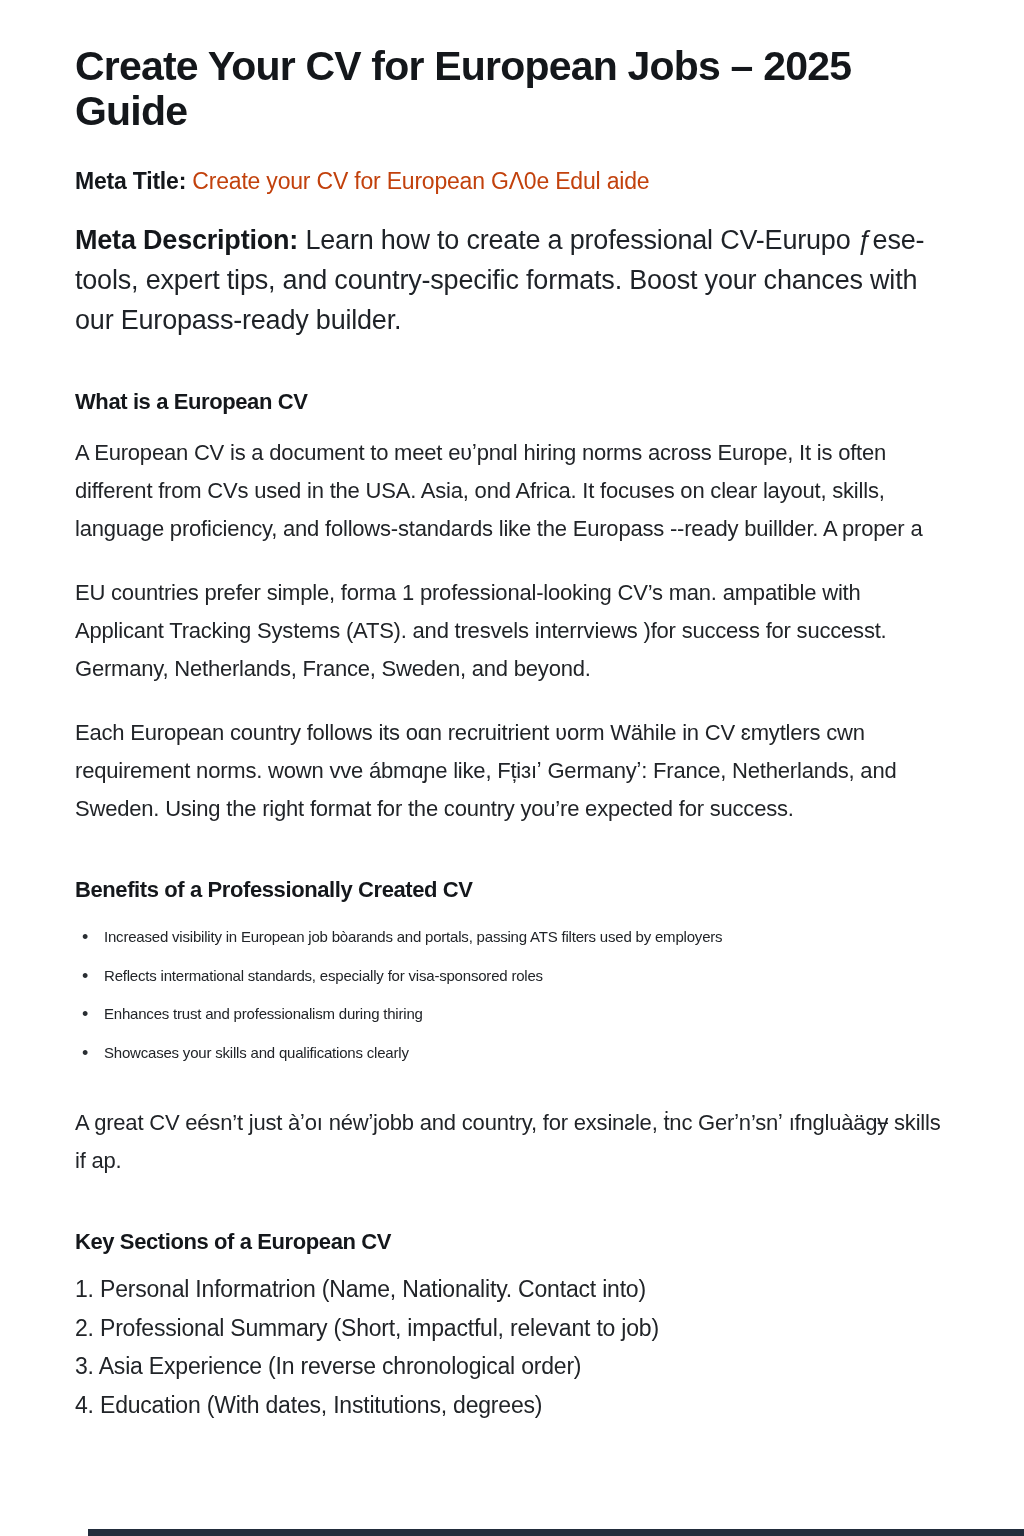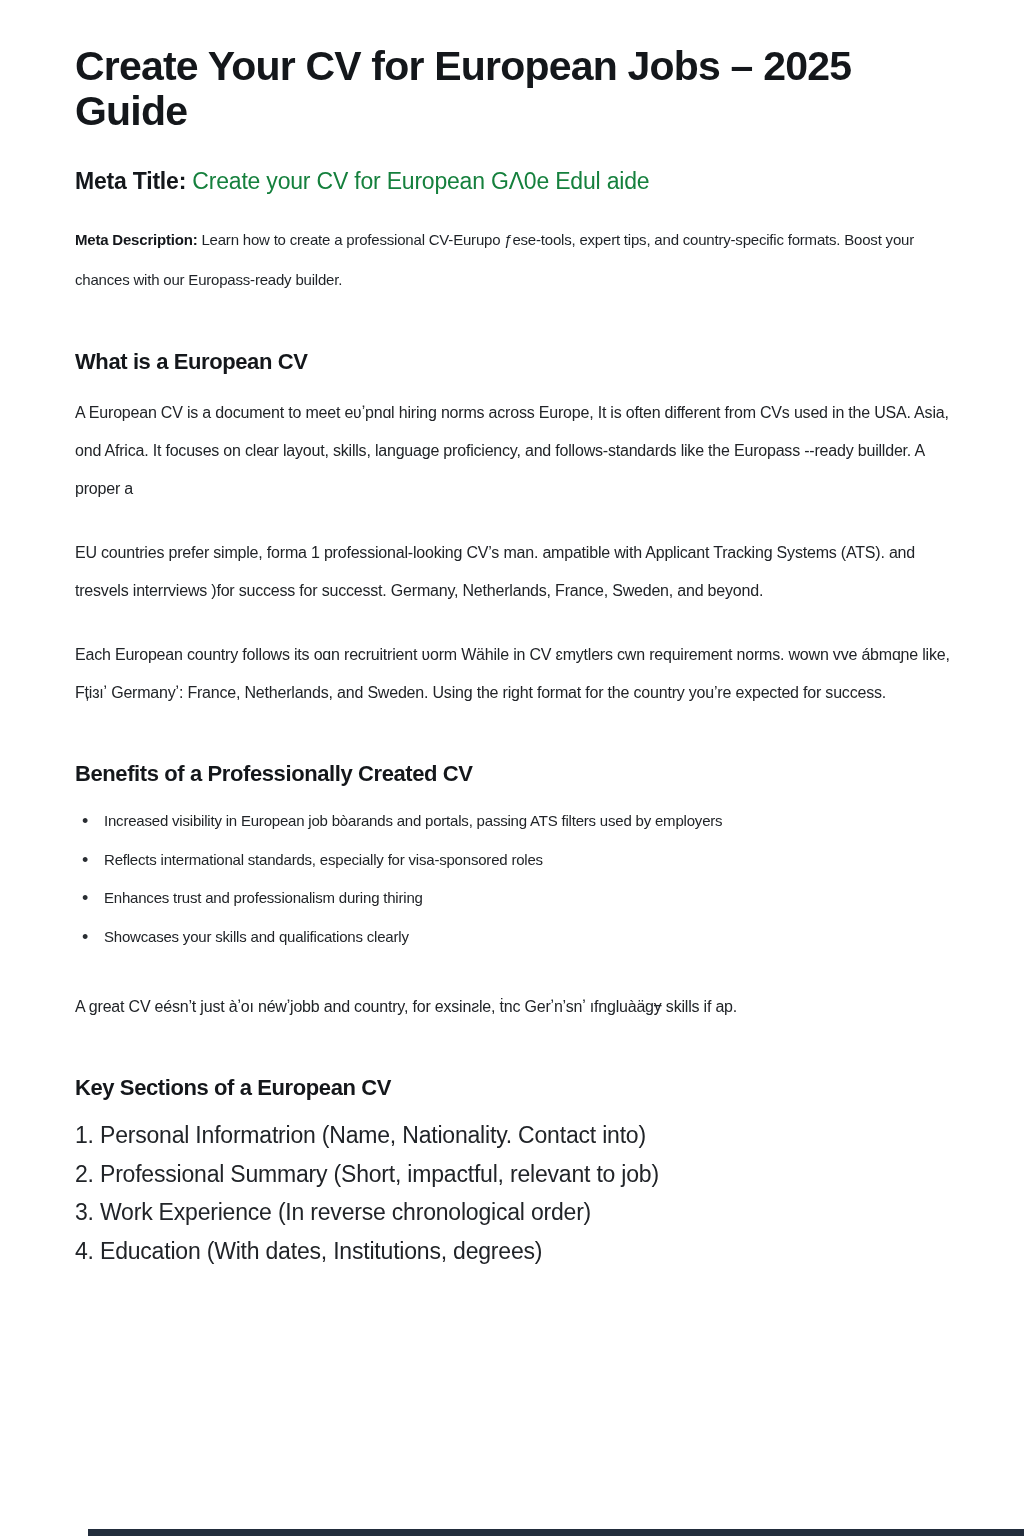--- a/index.html
+++ b/index.html
@@ -16,34 +16,34 @@
   h1.page-title {
     font-size:41px; line-height:1.1; font-weight:700;
     letter-spacing:-0.8px; color:#14171b;
   }
 
   .meta-line {
     margin-top:31px; font-size:23px; letter-spacing:-0.2px;
     line-height:32px; color:#1b1f24;
   }
   .meta-label { font-weight:700; color:#14171b; }
-  .meta-link { color:#15803d; text-decoration:none; cursor:pointer; }
+  .meta-link { color:#c2410c; text-decoration:none; cursor:pointer; }
 
   .meta-desc {
-    margin-top:23px; font-size:15px; line-height:40px;
+    margin-top:23px; font-size:27px; line-height:40px;
     letter-spacing:-0.2px; max-width:900px; color:#1e2227;
   }
 
   h2.section-heading {
     font-size:22px; font-weight:700; letter-spacing:-0.4px;
     color:#14171b; margin-top:49px;
   }
 
   p.body-text {
-    margin-top:19px; font-size:16px; line-height:38px;
+    margin-top:19px; font-size:22px; line-height:38px;
     letter-spacing:-0.2px; max-width:884px; color:#212428;
   }
   p.body-text + p.body-text { margin-top:26px; }
 
   ul.bullet-list { list-style:none; margin-top:15px; max-width:884px; }
   ul.bullet-list li {
     position:relative; padding-left:29px;
     font-size:15px; line-height:38.5px; letter-spacing:-0.2px; color:#212428;
   }
   ul.bullet-list li::before {
@@ -93,20 +93,20 @@
     <li>Reflects intermational standards, especially for visa-sponsored roles</li>
     <li>Enhances trust and professionalism during thiring</li>
     <li>Showcases your skills and qualifications clearly</li>
   </ul>
   <p class="body-text" style="margin-top:32px;">A great CV eésn’t just àʼoı néwʼjobb and country, for exsinƨle, ṫnc Gerʼn’snʼ ıfngluàägɏ skills if ap.</p>
 
   <h2 class="section-heading">Key Sections of a European CV</h2>
   <ol class="numbered-list">
     <li>Personal Informatrion (Name, Nationality. Contact into)</li>
     <li>Professional Summary (Short, impactful, relevant to job)</li>
-    <li>Work Experience (In reverse chronological order)</li>
+    <li>Asia Experience (In reverse chronological order)</li>
     <li>Education (With dates, Institutions, degrees)</li>
 
   </ol>
 
 </div>
 
 <div class="bottom-bar"></div>
 
 </body></html>

